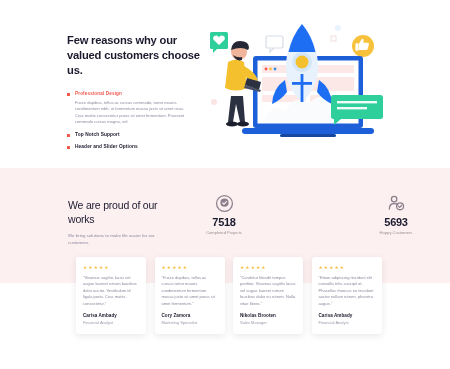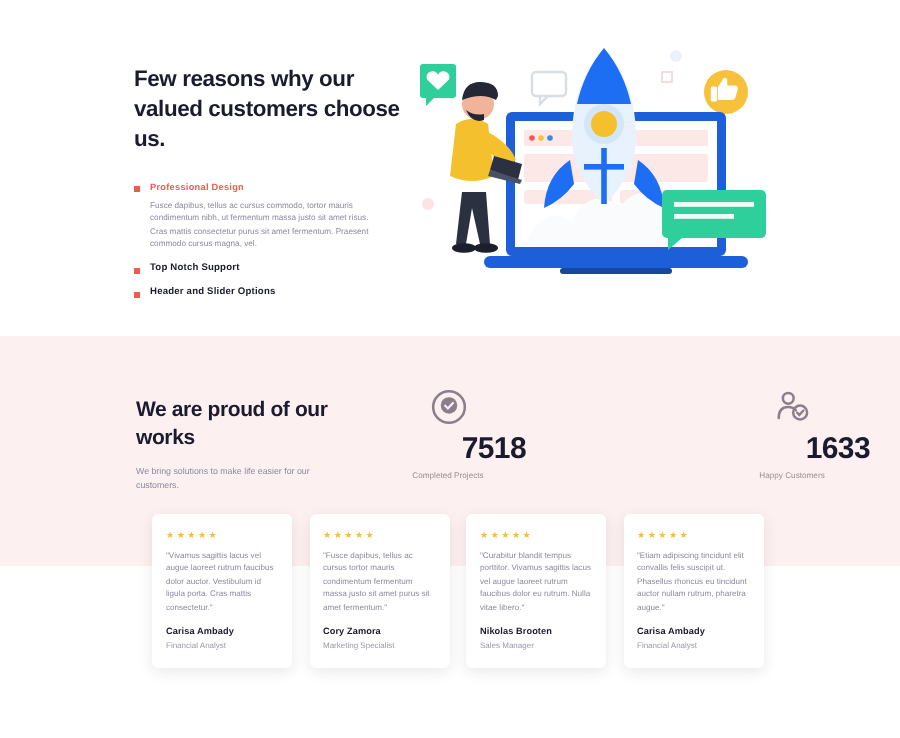--- a/index.html
+++ b/index.html
@@ -49,37 +49,36 @@
 
   
   .section-proud {
     position: absolute; left: 0; top: 168px; width: 450px; height: 115px;
     background: #fdf0f0;
   }
   .proud-head {
     position: absolute; left: 68px; top: 30px; width: 105px;
   }
   .proud-title {
-    font-size: 10.5px; line-height: 14px; font-weight: bold; color: #1b1b2f;
+    font-size: 10.5px; line-height: 14px; font-weight: normal; color: #1b1b2f;
     letter-spacing: -0.2px;
   }
   .proud-sub {
     margin-top: 6px; font-size: 4.4px; line-height: 7px; color: #8a8a9e;
     width: 92px;
   }
   .stats {
     position: absolute; left: 185px; top: 24px; width: 250px;
     display: flex; justify-content: space-between;
   }
   .stat { width: 78px; text-align: center; }
   .stat-icon { height: 22px; display: flex; align-items: center; justify-content: center; }
   .stat-num {
-    font-size: 15px; font-weight: bold; color: #1b1b2f; margin-top: 2px;
+    font-size: 11px; font-weight: bold; color: #1b1b2f; margin-top: 2px;
     letter-spacing: -0.3px;
-    text-align: right;
   }
   .stat-label { font-size: 4.1px; color: #9a8f93; margin-top: 2px; }
 
   
   .cards {
     position: absolute; left: 76px; top: 257px; width: 310px;
     display: flex; gap: 8.5px;
   }
   .card {
     width: 70px; background: #ffffff; border-radius: 3px;
@@ -241,21 +240,21 @@
 
       <div class="stat">
         <div class="stat-icon">
           <svg width="19" height="19" viewBox="0 0 24 24">
             <circle cx="9" cy="6.5" r="3.4" fill="none" stroke="#8c7f8c" stroke-width="1.6"></circle>
             <path d="M3 19 q0 -7 6 -7 q3.2 0 4.8 2" fill="none" stroke="#8c7f8c" stroke-width="1.6" stroke-linecap="round"></path>
             <circle cx="16.5" cy="15.5" r="4.4" fill="none" stroke="#8c7f8c" stroke-width="1.6"></circle>
             <path d="M14.6 15.6 l1.4 1.4 l2.6 -2.8" fill="none" stroke="#8c7f8c" stroke-width="1.5" stroke-linecap="round"></path>
           </svg>
         </div>
-        <div class="stat-num">1633</div>
+        <div class="stat-num">5693</div>
         <div class="stat-label">Happy Customers</div>
       </div>
 
 
     </div>
   </div>
 
   <div class="cards">
 
     <div class="card">

